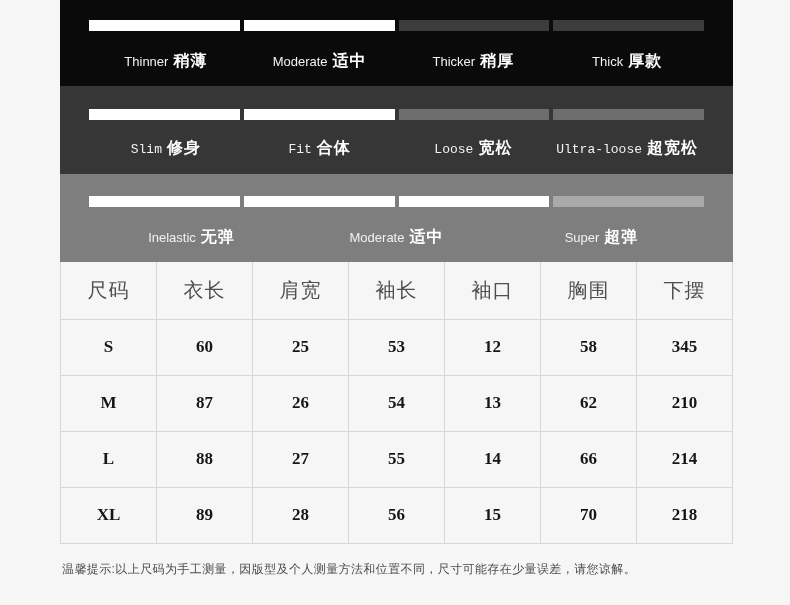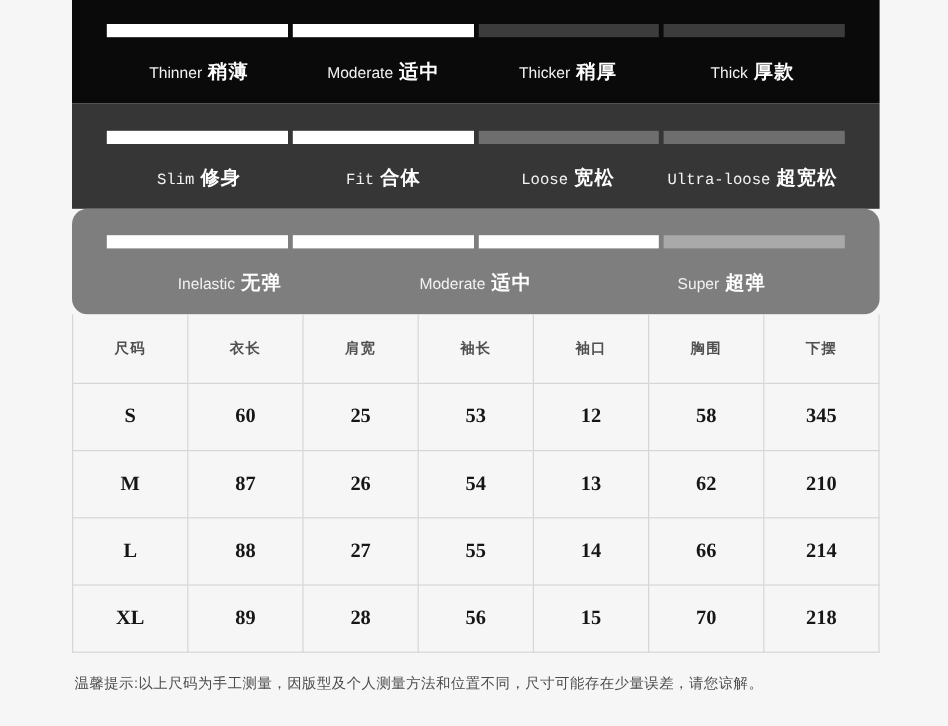--- a/index.html
+++ b/index.html
@@ -18,21 +18,21 @@
     position: absolute;
     left: 60px;
     top: 0;
     width: 673px;
   }
 
   
   .panel { width: 673px; padding-top: 20px; }
   .panel.p0 { height: 86px; }
   .panel.p1 { height: 88px; padding-top: 23px; font-family: Liberation Mono, monospace; }
-  .panel.p2 { height: 88px; padding-top: 22px; border-radius: 13px; }
+  .panel.p2 { height: 88px; padding-top: 22px; }
 
   .bar {
     width: 615px;
     height: 11px;
     margin: 0 auto;
     display: flex;
     gap: 4px;
   }
   .seg { flex: 1; height: 100%; }
 
@@ -60,22 +60,22 @@
     background: #f6f6f6;
   }
   .size-table th, .size-table td {
     border: 1px solid #d6d6d6;
     text-align: center;
     vertical-align: middle;
   }
   .size-table th { border-top: none; }
   .size-table thead th {
     height: 57px;
-    font-weight: bold;
-    font-size: 12px;
+    font-weight: normal;
+    font-size: 20px;
     color: #505050;
     letter-spacing: 1px;
   }
   .size-table td {
     height: 56px;
     font-family: "Liberation Serif", serif;
     font-weight: bold;
     font-size: 17px;
     color: #161616;
   }

